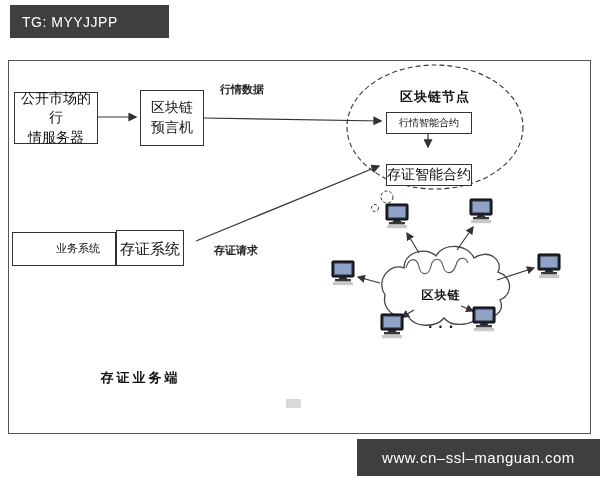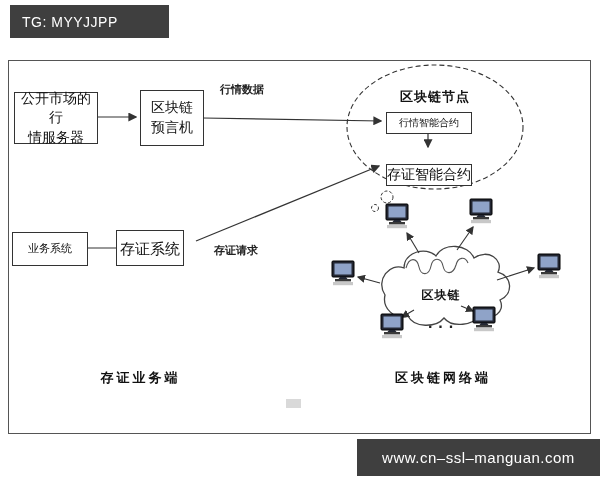--- a/index.html
+++ b/index.html
@@ -114,26 +114,25 @@
   <div class="box" style="left:14px;top:92px;width:82px;height:50px;">公开市场的行
 情服务器</div>
   <div class="box" style="left:140px;top:90px;width:62px;height:54px;">区块链
 预言机</div>
   <div class="lbl" style="left:212px;top:82px;width:60px;">行情数据</div>
 
   <div class="node-title" style="left:383px;top:88px;width:104px;">区块链节点</div>
   <div class="box" style="left:386px;top:112px;width:84px;height:20px;font-size:10px;">行情智能合约</div>
   <div class="box" style="left:386px;top:164px;width:84px;height:20px;font-size:14px;">存证智能合约</div>
 
-  <div class="box" style="left:12px;top:232px;width:74px;height:32px;font-size:11px;">业务系统</div>
+  <div class="box" style="left:12px;top:232px;width:74px;height:32px;font-size:11px;padding-left:28px;">业务系统</div>
   <div class="box" style="left:116px;top:230px;width:66px;height:34px;font-size:15px;">存证系统</div>
   <div class="lbl" style="left:206px;top:243px;width:60px;">存证请求</div>
 
   <div class="cloud-label" style="left:415px;top:287px;width:52px;">区块链</div>
   <div class="dots" style="left:428px;top:318px;">···</div>
 
   <div class="section-label" style="left:93px;top:369px;width:95px;">存证业务端</div>
-  <div class="section-label" style="left:388px;top:369px;width:110px;">区块链网络端</div>
 
   <div class="smudge"></div>
 
   <div class="badge bottom">www.cn–ssl–manguan.com</div>
 </div>
 
 </body></html>

